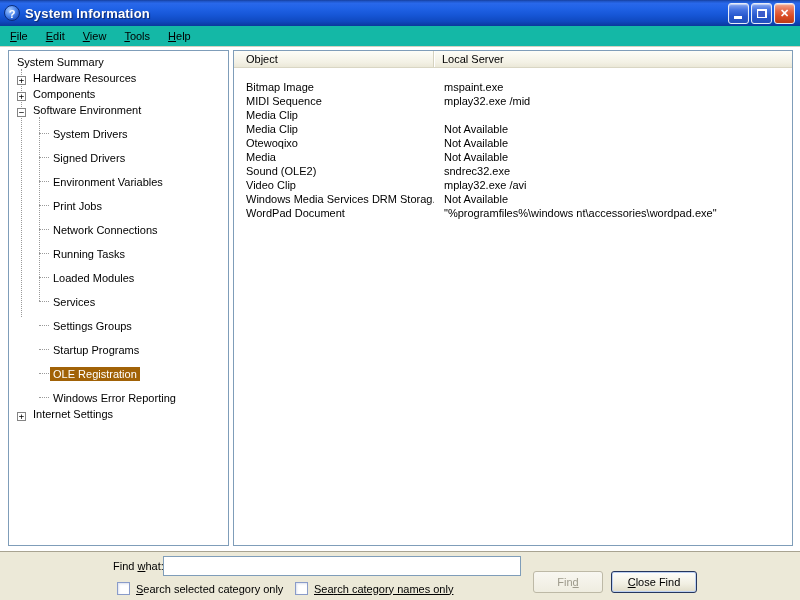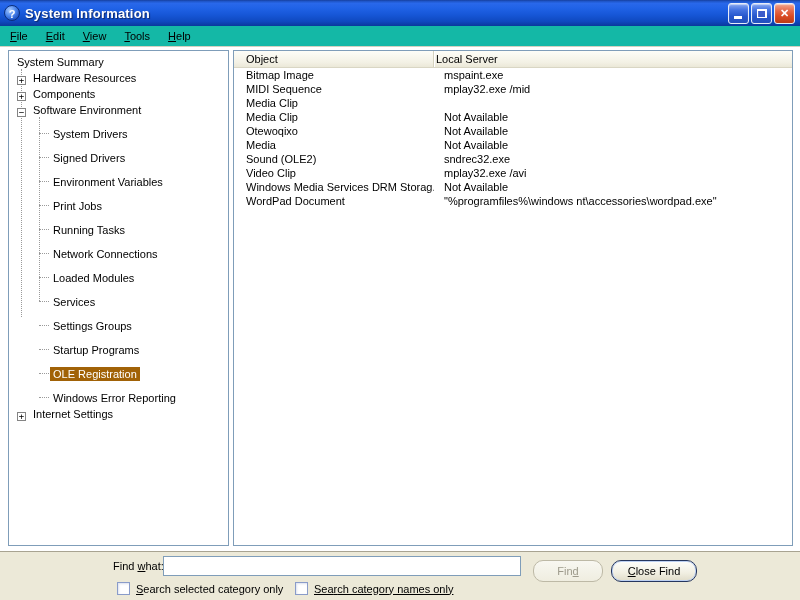--- a/index.html
+++ b/index.html
@@ -36,21 +36,21 @@
 
   
   .menubar { height:21px; flex:0 0 21px; background:#14b8a6; border-bottom:1px solid #d4d0c0;
     display:flex; align-items:center; padding-left:1px; }
   .menu-item { padding:3px 9px; cursor:default; }
 
   
   .client { flex:1 1 auto; position:relative; background:#fff; }
   .panel { position:absolute; top:3px; bottom:2px; background:#fff; border:1px solid #7f9db9; }
   .tree-panel { left:8px; width:221px; overflow:hidden; }
-  .list-panel { left:233px; right:7px; overflow:hidden; display:flex; flex-direction:column; }
+  .list-panel { left:233px; right:7px; overflow:hidden; display:flex; flex-direction:column;gap:12px; }
 
   
   .tree { position:relative; padding-top:2px; white-space:nowrap; }
   .ti { height:16px; display:flex; align-items:flex-end; cursor:default; position:relative; z-index:1; }
   .lvl0 { padding-left:5px; }
   .lvl1 { padding-left:8px; }
   .lvl2 { padding-left:30px;margin-top:8px; }
   .box { width:9px; height:9px; border:1px solid #848484; background:#fff; flex:0 0 9px;
     font-size:9px; line-height:7px; text-align:center; margin-right:4px;
     font-family:"DejaVu Sans Mono", monospace; }
@@ -60,33 +60,33 @@
   .vline { position:absolute; width:0; border-left:1px dotted #9a9a9a; z-index:0; }
   .vline1 { left:12px; top:18px; height:248px; }
   .vline2 { left:30px; top:66px; height:184px; }
 
   
   .lheader { height:17px; flex:0 0 17px; display:flex; align-items:stretch;
     background:linear-gradient(180deg,#fdfdf8 0%,#f3f1e5 70%,#ebe8d8 100%);
     border-bottom:1px solid #d9d6c4; }
   .hcol { display:flex; align-items:center; cursor:default; }
   .hcol1 { width:200px; padding-left:12px; border-right:1px solid #d5d2bf; box-shadow:1px 0 0 #fff; }
-  .hcol2 { flex:1; padding-left:2px; }
+  .hcol2 { flex:1; padding-left:8px; }
   .lrows { flex:1; overflow:hidden; }
   .lrow { height:14px; display:flex; line-height:14px; white-space:nowrap; cursor:default; }
   .c1 { width:200px; padding-left:12px; overflow:hidden; }
   .c2 { flex:1; padding-left:10px; overflow:hidden; }
 
   
   .sep { height:4px; flex:0 0 4px; background:#fff; border-bottom:1px solid #a8a391; }
   .findbar { height:48px; flex:0 0 48px; background:#ece9d8; position:relative; }
   .find-label { position:absolute; left:113px; top:8px; }
   .find-input { position:absolute; left:163px; top:4px; width:358px; height:20px;
     border:1px solid #7f9db9; background:#fff; font:11px "Liberation Sans", sans-serif; padding:2px 4px; }
-  .xp-btn { position:absolute; top:8px; height:22px; border-radius:10px; font-size:11px;
+  .xp-btn { position:absolute; top:19px; height:22px; border-radius:3px; font-size:11px;
     display:flex; align-items:center; justify-content:center; cursor:default; }
   .btn-find { left:533px; width:70px; border:1px solid #bdb9a6; color:#9d9a8b;
     background:linear-gradient(180deg,#f8f7f1,#efede0); }
   .btn-close { left:611px; width:86px; border:1px solid #25365e;
     background:linear-gradient(180deg,#fefefb,#f1efe2 60%,#e0dcc9);
     box-shadow:inset 0 0 0 1px #bcd0f2; }
   .cb-group { position:absolute; top:30px; display:flex; align-items:center; }
   .cb1 { left:117px; } .cb2 { left:295px;text-decoration:underline; }
   .checkbox { width:13px; height:13px; border:1px solid #8a9cc9; background:#fff; margin-right:6px;
     box-shadow:inset 1px 1px 2px rgba(120,140,190,.25); }
@@ -154,25 +154,25 @@
         <div class="ti lvl2">
             <span class="conn"></span>
             <span class="tlabel">Environment Variables</span>
           </div>
         <div class="ti lvl2">
             <span class="conn"></span>
             <span class="tlabel">Print Jobs</span>
           </div>
         <div class="ti lvl2">
             <span class="conn"></span>
+            <span class="tlabel">Network Connections</span>
+          </div>
+        <div class="ti lvl2">
+            <span class="conn"></span>
             <span class="tlabel">Running Tasks</span>
-          </div>
-        <div class="ti lvl2">
-            <span class="conn"></span>
-            <span class="tlabel">Network Connections</span>
           </div>
         <div class="ti lvl2">
             <span class="conn"></span>
             <span class="tlabel">Loaded Modules</span>
           </div>
         <div class="ti lvl2">
             <span class="conn"></span>
             <span class="tlabel">Services</span>
           </div>
         <div class="ti lvl2">

